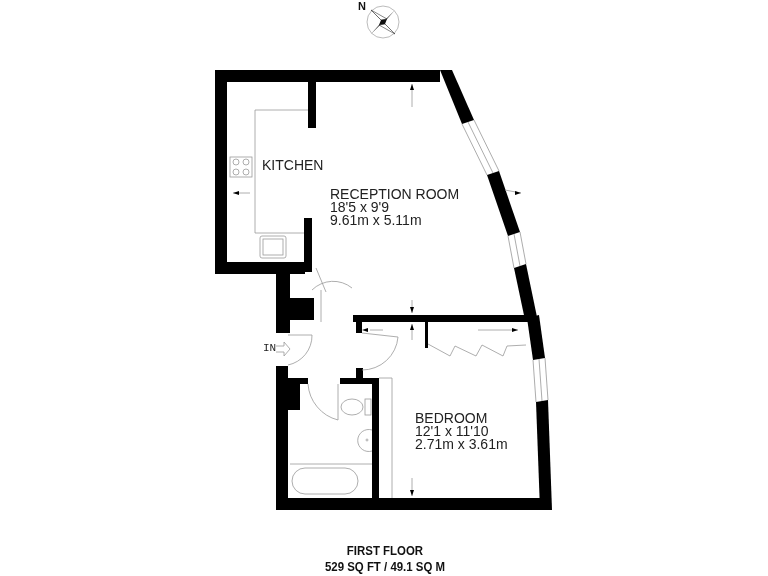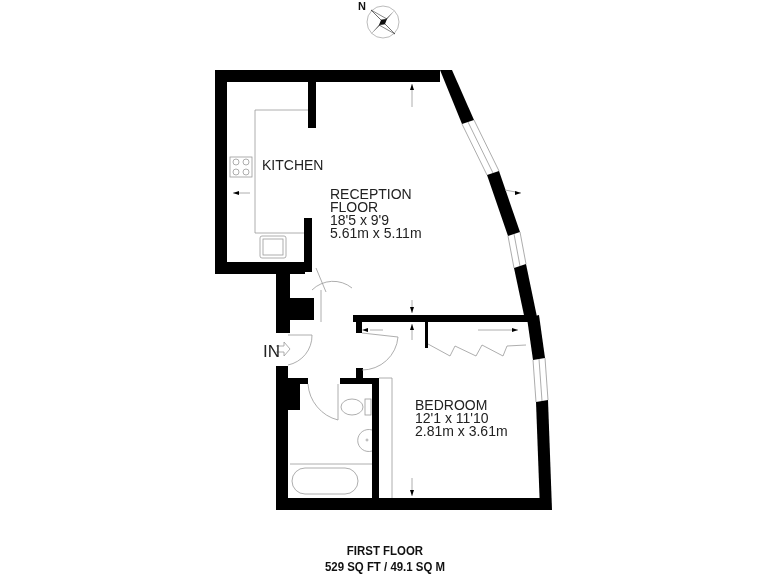--- a/index.html
+++ b/index.html
@@ -7,22 +7,22 @@
            font-family: "Liberation Sans", sans-serif; }
     #plan { position: absolute; left: 0; top: 0; width: 768px; height: 576px; }
     .lbl { position: absolute; color: #222; font-size: 14px; line-height: 13px;
            font-family: "Liberation Sans", sans-serif; }
     .room-name { display: block; }
     .floor-title { position: absolute; left: 300px; width: 170px; text-align: center;
                    font-weight: bold; color: #111; font-size: 13px; line-height: 16px;
                    font-family: "Liberation Sans", sans-serif; transform: scaleX(0.88); }
     .compass-n { position: absolute; left: 358px; top: 0px; font-weight: bold; font-size: 11px;
                  color: #111; font-family: "Liberation Sans", sans-serif; }
-    .in-label { position: absolute; left: 263px; top: 342px; font-size: 17px; color: #222;
-                font-family: Liberation Sans, sans-serif; }
+    .in-label { position: absolute; left: 263px; top: 342px; font-size: 11px; color: #222;
+                font-family: Liberation Mono, monospace; }
   </style>
 </head>
 <body>
 
 <svg id="plan" viewBox="0 0 768 576" xmlns="http://www.w3.org/2000/svg">
 
   <g transform="translate(383,22)">
     <circle r="16" fill="none" stroke="#aaa" stroke-width="0.8"></circle>
     <polygon points="-12,-12 -2,-2 -4,3 3,4 12,12 2,2 4,-3 -3,-4" fill="#111"></polygon>
     <polygon points="12,-12 2,-2 -3,4 -4,3 -12,12 -2,2 3,-4 4,-3" fill="#111"></polygon>
@@ -139,27 +139,27 @@
   </g>
 </svg>
 
 <div class="compass-n">N</div>
 
 <div class="lbl" style="left:262px; top:159px; width:60px;">
   <span class="room-name">KITCHEN</span>
 </div>
 
 <div class="lbl" style="left:330px; top:188px; width:130px;">
-  <span class="room-name">RECEPTION FLOOR</span>
+  <span class="room-name">RECEPTION ROOM</span>
   <span class="room-name">18'5 x 9'9</span>
-  <span class="room-name">5.61m x 5.11m</span>
+  <span class="room-name">9.61m x 5.11m</span>
 </div>
 
-<div class="lbl" style="left:415px; top:399px; width:100px;">
+<div class="lbl" style="left:415px; top:412px; width:100px;">
   <span class="room-name">BEDROOM</span>
   <span class="room-name">12'1 x 11'10</span>
-  <span class="room-name">2.81m x 3.61m</span>
+  <span class="room-name">2.71m x 3.61m</span>
 </div>
 
 <div class="in-label">IN</div>
 
 <div class="floor-title" style="top:543px;">FIRST FLOOR</div>
 <div class="floor-title" style="top:559px;">529 SQ FT /  49.1 SQ M</div>
 
 </body></html>

